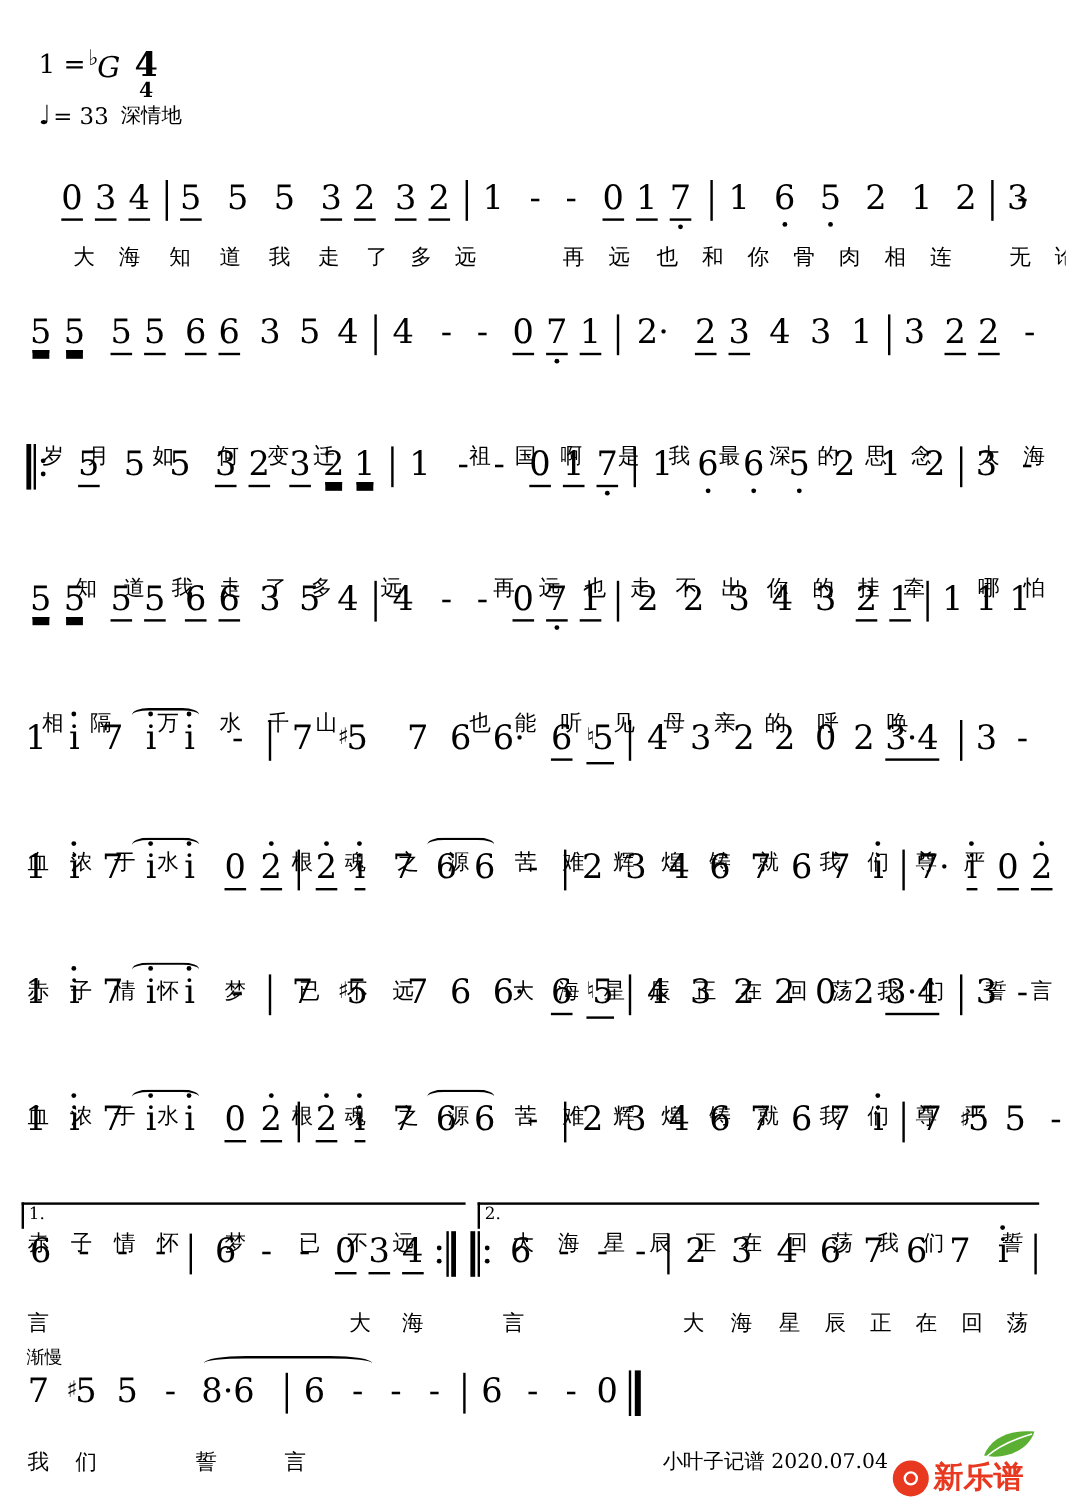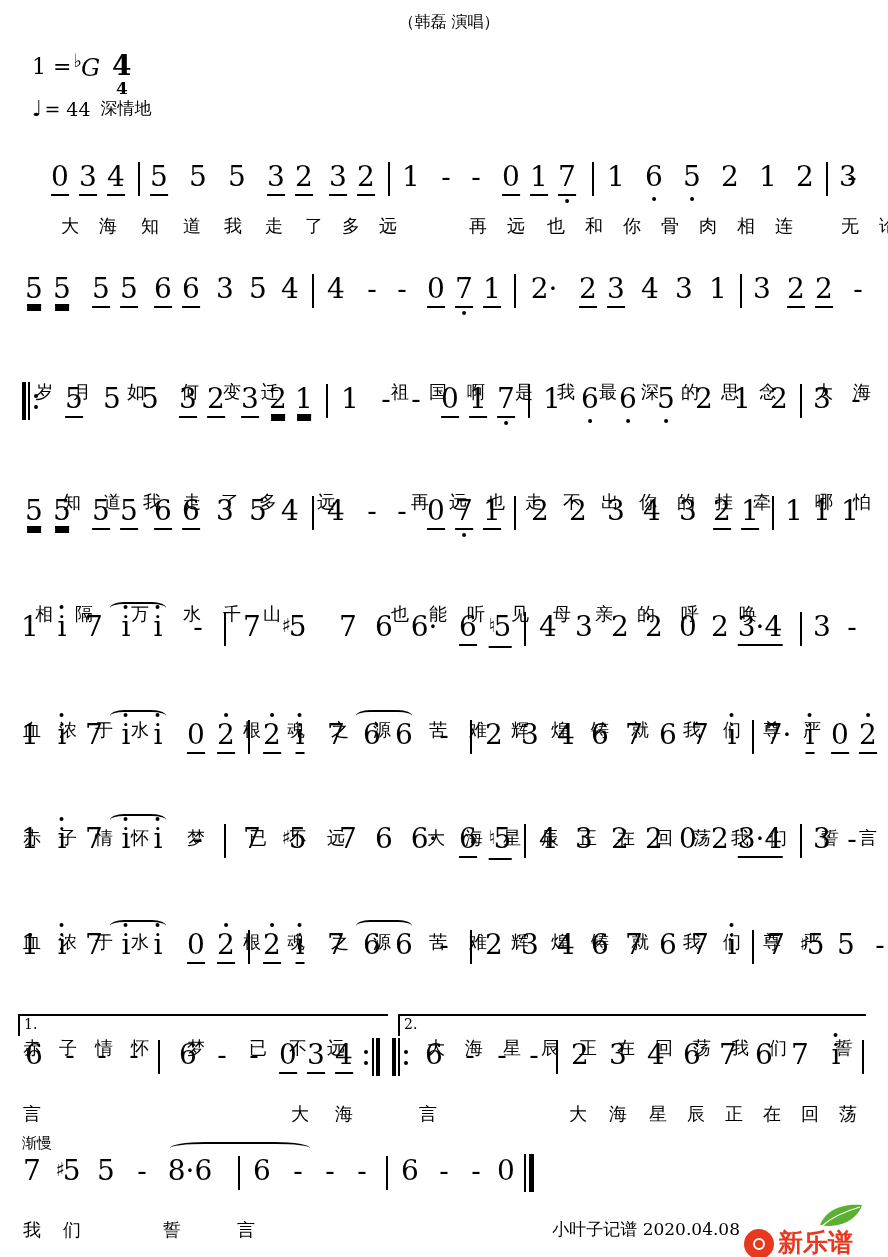--- a/index.html
+++ b/index.html
@@ -265,36 +265,35 @@
     font-weight: bold;
     color: #e8381f;
     font-family: "DejaVu Sans", sans-serif;
   }
 </style>
 </head>
 <body>
 
 <div class="sheet">
 
-  <div class="subtitle">（韩磊 演唱）</div>
 
 
   <div class="keybox">
     <div class="keyline">
       <span>1 =</span>
         <span class="flat">♭</span>
         <span class="gnote">G</span>
       <span class="meter">
         <span class="num">4</span>
         <span class="den">4</span>
       </span>
     </div>
     <div class="tempo">
       <span class="qnote">♩</span>
-      <span>= 44</span>
+      <span>= 33</span>
       <span class="expr">深情地</span>
     </div>
   </div>
 
   <div class="system" style="position:absolute; top:150px; left:0; width:888px;">
     <div class="notes">
       <span class="tok num u1" style="left:34px;">0</span>
       <span class="tok num u1" style="left:62px;">3</span>
       <span class="tok num u1" style="left:90px;">4</span>
       <span class="bar" style="left:112px;"></span>
@@ -816,21 +815,21 @@
       </span>
     </div>
     <div class="lyrics" style="position:relative; top:30px;">
       <span class="lyr" style="left:32px;">我</span>
       <span class="lyr" style="left:72px;">们</span>
       <span class="lyr" style="left:172px;">誓</span>
       <span class="lyr" style="left:246px;">言</span>
     </div>
   </div>
 
-  <div class="footer-credit">小叶子记谱 2020.04.08</div>
+  <div class="footer-credit">小叶子记谱 2020.07.04</div>
 
   <div class="logo">
     <svg class="leaf" viewBox="0 0 46 26">
       <path d="M2 22 C 8 6, 26 0, 44 2 C 40 16, 22 26, 2 22 Z" fill="#5bb033"></path>
       <path d="M4 23 C 14 14, 28 8, 42 4" stroke="#ffffff" stroke-width="1.2" fill="none"></path>
     </svg>
     <span class="circle"></span>
     <span class="brand">新乐谱</span>
   </div>
 

